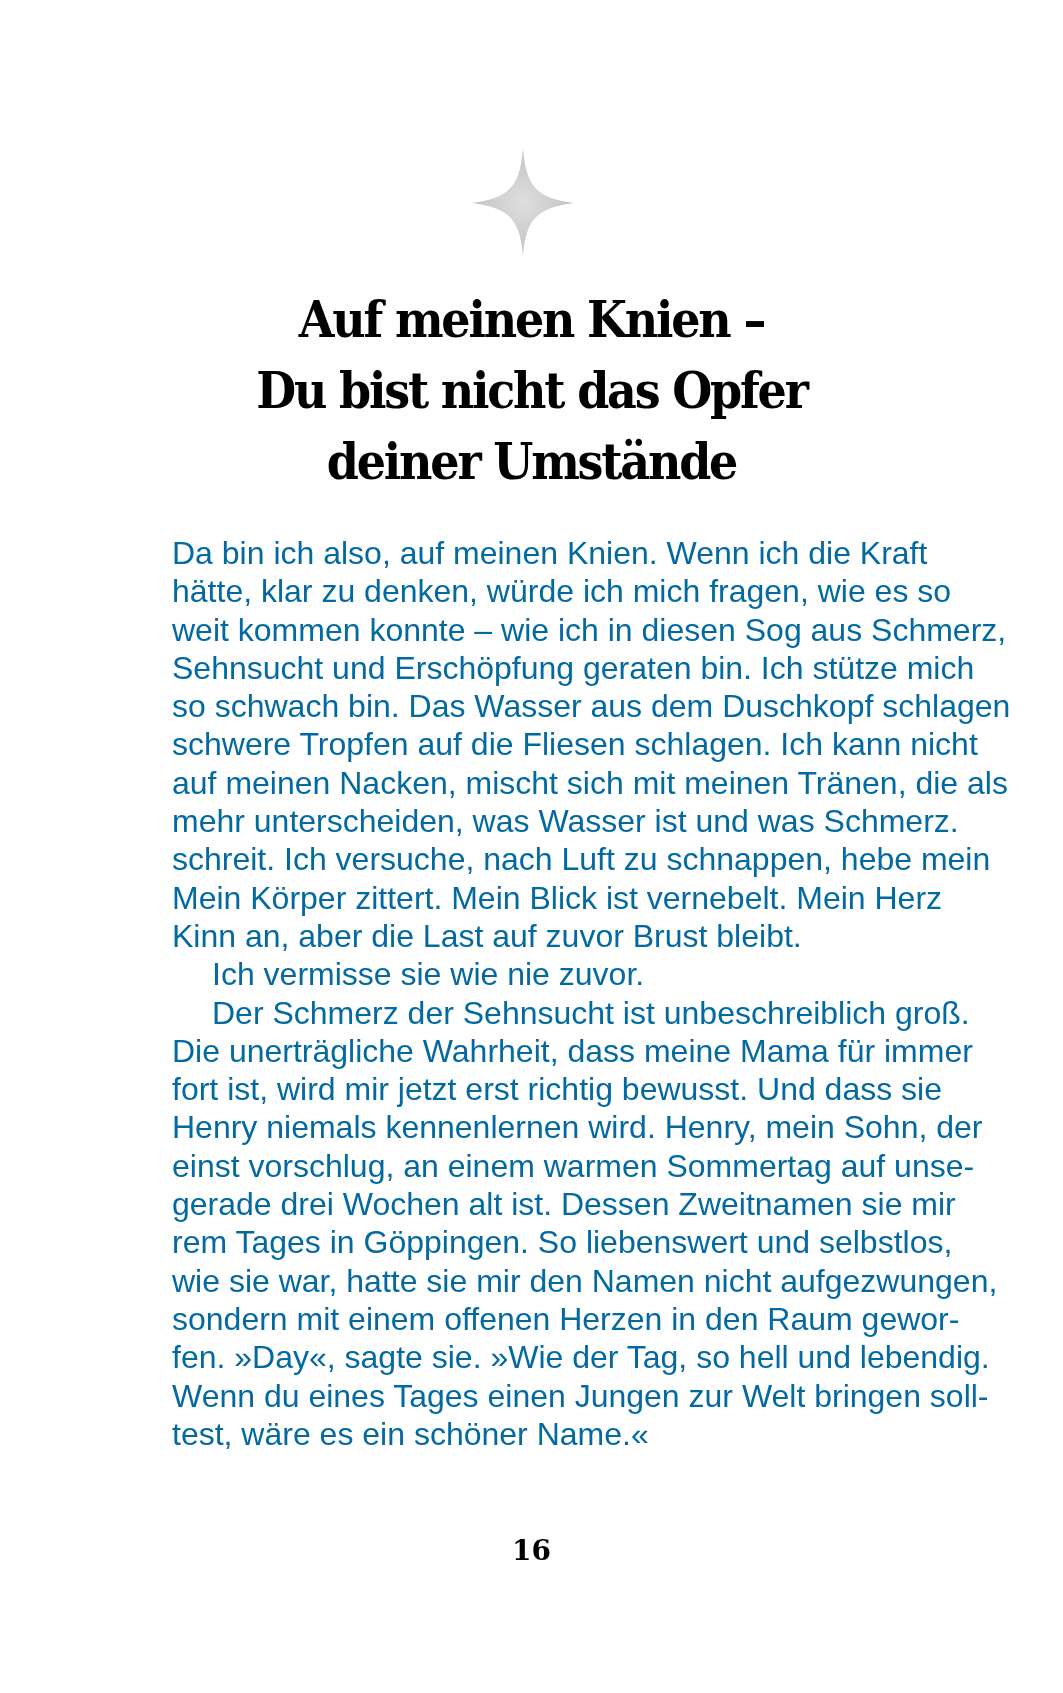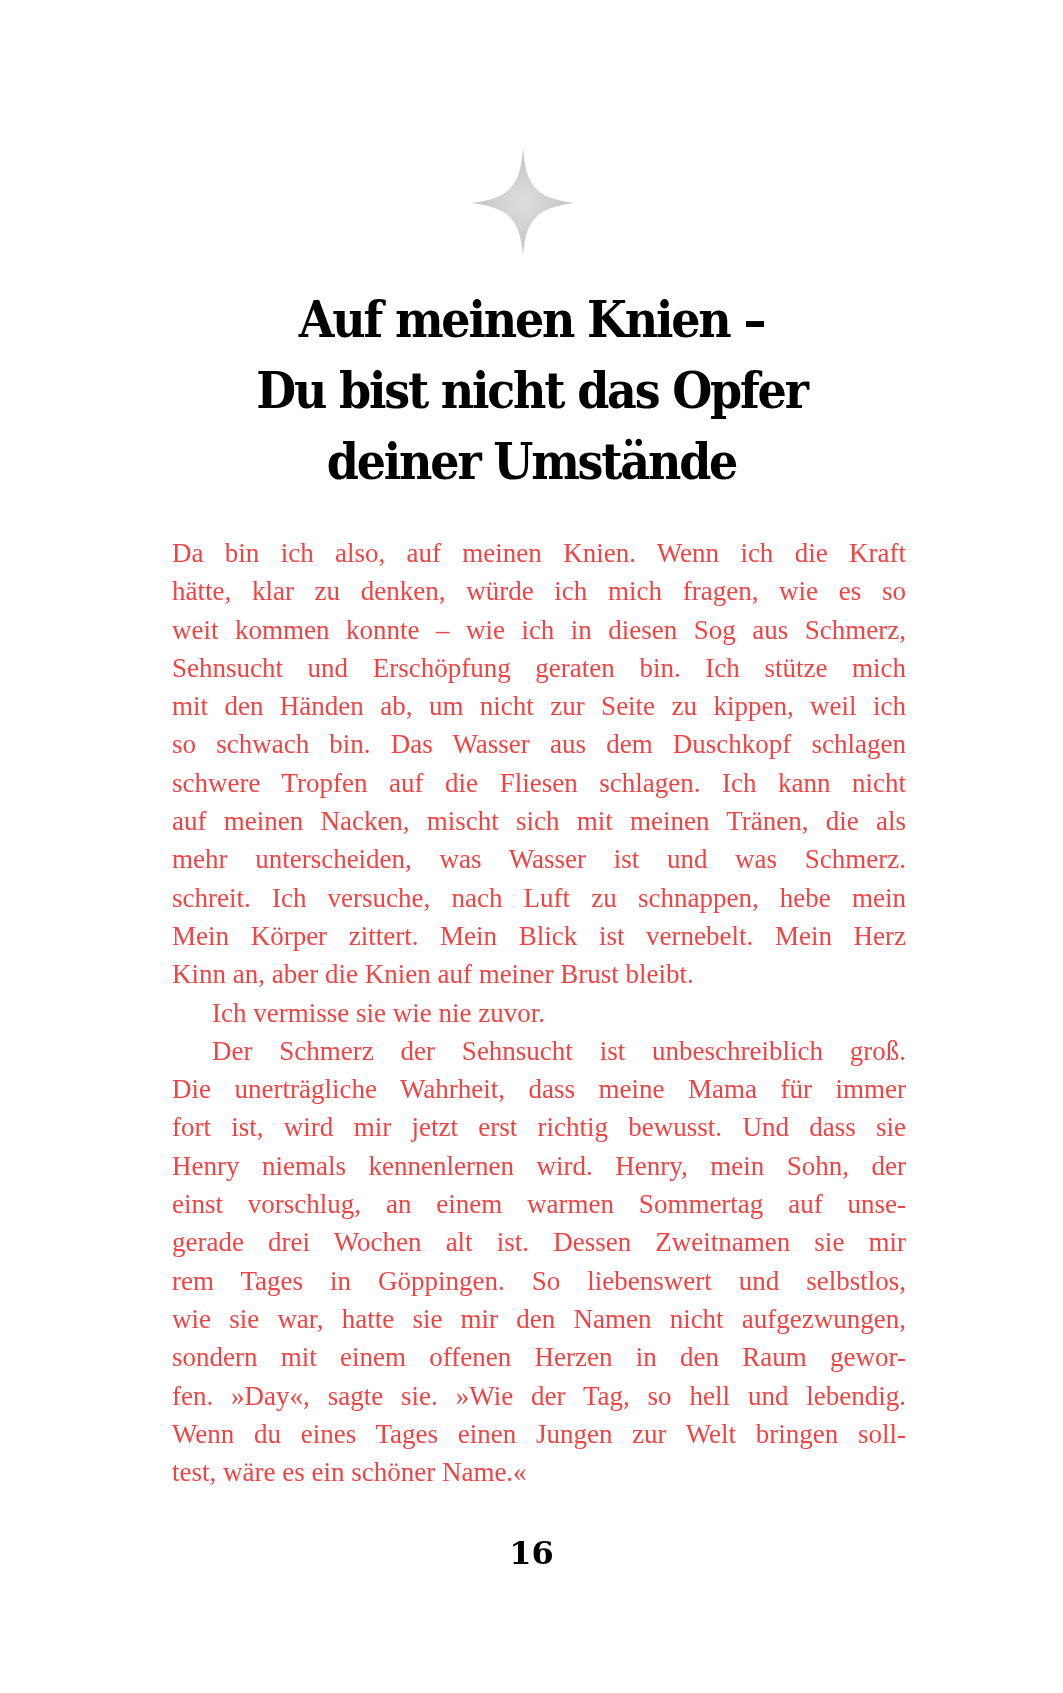--- a/index.html
+++ b/index.html
@@ -47,24 +47,24 @@
     }
     .chapter-title span {
       display: block;
       white-space: nowrap;
     }
     .body-text {
       position: absolute;
       left: 172px;
       top: 518px;
       width: 734px;
-      font-family: Liberation Serif, serif;
-      font-size: 27px;
+      font-family: Liberation Sans, sans-serif;
+      font-size: 32px;
       line-height: 38.3px;
-      color: #ef4444;
+      color: #0369a1;
     }
     .body-text .line {
       display: block;
       white-space: nowrap;
       text-align: justify;
       text-align-last: justify;
       height: 38.3px;
     }
     .body-text .line.last {
       text-align-last: left;
@@ -73,21 +73,21 @@
       padding-left: 40px;
     }
     .page-number {
       position: absolute;
       left: 0;
       width: 1063px;
       top: 1518px;
       text-align: center;
       font-family: "DejaVu Serif", serif;
       font-weight: bold;
-      font-size: 32px;
+      font-size: 28px;
       color: #000000;
     }
   </style>
 </head>
 <body>
 
 <div class="page">
 
   <div class="ornament">
     <svg width="106" height="112" viewBox="0 0 106 112" xmlns="http://www.w3.org/2000/svg">
@@ -106,28 +106,27 @@
     <span>Auf meinen Knien –</span>
     <span>Du bist nicht das Opfer</span>
     <span>deiner Umstände</span>
   </h1>
 
   <div class="body-text" id="body-text">
       <span class="line">Da bin ich also, auf meinen Knien. Wenn ich die Kraft</span>
       <span class="line">hätte, klar zu denken, würde ich mich fragen, wie es so</span>
       <span class="line">weit kommen konnte – wie ich in diesen Sog aus Schmerz,</span>
       <span class="line">Sehnsucht und Erschöpfung geraten bin. Ich stütze mich</span>
-      <span class="line">mit den Händen ab, um nicht zur Seite zu kippen, weil ich</span>
       <span class="line">so schwach bin. Das Wasser aus dem Duschkopf schlagen</span>
       <span class="line">schwere Tropfen auf die Fliesen schlagen. Ich kann nicht</span>
       <span class="line">auf meinen Nacken, mischt sich mit meinen Tränen, die als</span>
       <span class="line">mehr unterscheiden, was Wasser ist und was Schmerz.</span>
       <span class="line">schreit. Ich versuche, nach Luft zu schnappen, hebe mein</span>
       <span class="line">Mein Körper zittert. Mein Blick ist vernebelt. Mein Herz</span>
-      <span class="line last">Kinn an, aber die Knien auf meiner Brust bleibt.</span>
+      <span class="line last">Kinn an, aber die Last auf zuvor Brust bleibt.</span>
       <span class="line indent last">Ich vermisse sie wie nie zuvor.</span>
       <span class="line indent">Der Schmerz der Sehnsucht ist unbeschreiblich groß.</span>
       <span class="line">Die unerträgliche Wahrheit, dass meine Mama für immer</span>
       <span class="line">fort ist, wird mir jetzt erst richtig bewusst. Und dass sie</span>
       <span class="line">Henry niemals kennenlernen wird. Henry, mein Sohn, der</span>
       <span class="line">einst vorschlug, an einem warmen Sommertag auf unse-</span>
       <span class="line">gerade drei Wochen alt ist. Dessen Zweitnamen sie mir</span>
       <span class="line">rem Tages in Göppingen. So liebenswert und selbstlos,</span>
       <span class="line">wie sie war, hatte sie mir den Namen nicht aufgezwungen,</span>
       <span class="line">sondern mit einem offenen Herzen in den Raum gewor-</span>

